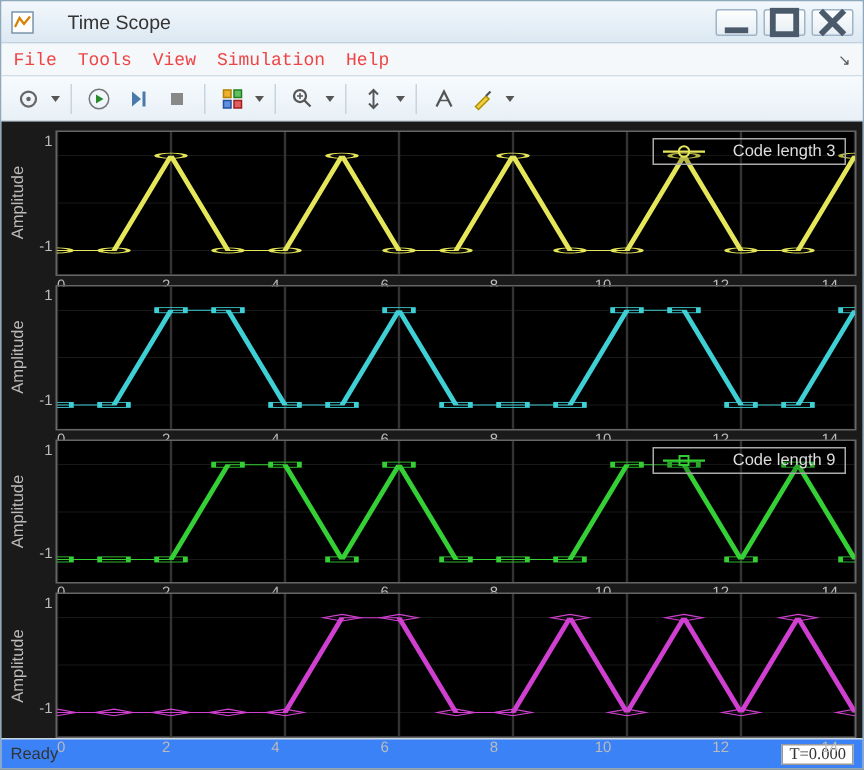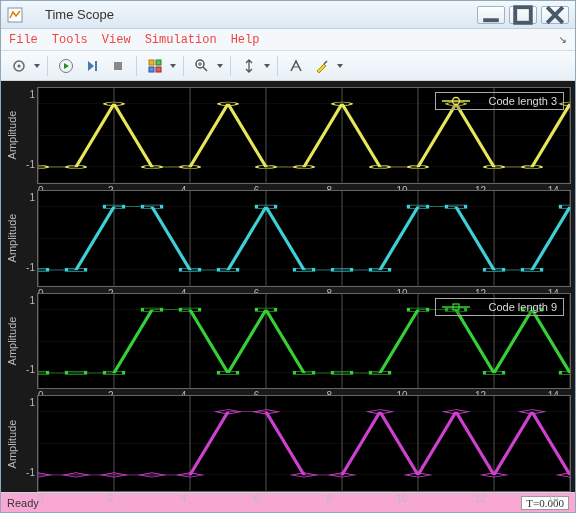--- a/index.html
+++ b/index.html
@@ -26,21 +26,21 @@
   .ylabel { width: 14px; display:flex; align-items:center; justify-content:center; }
   .ylabel span { transform: rotate(-90deg); white-space: nowrap; color: #bbb; font-size: 11px; }
   .yticks { width: 18px; display:flex; flex-direction:column; justify-content:space-between; align-items:flex-end; color:#bbb; font-size:10px; padding: 2px 2px 14px 0; }
   .axes { flex:1; position:relative; border: 1px solid #666; }
   .xticks { position:absolute; left:0; right:0; bottom:-14px; height:12px; display:flex; justify-content:space-between; color:#bbb; font-size:10px; padding: 0 0 0 0; }
   .xticks span { transform: translateX(-50%); }
   .xticks span:first-child { transform: translateX(0); }
   .xticks span:last-child { transform: translateX(-100%); }
   .legend { position:absolute; top:4px; right:6px; border:1px solid #aaa; padding: 2px 6px; color:#ddd; font-size:11px; display:flex; align-items:center; gap:19px; background: rgba(0,0,0,0.2); }
   .legend-line { width:28px; height:12px; display:flex; align-items:center; justify-content:center; position:relative; }
-  .statusbar { height: 20px; background: #f9a8d4; border-top: 1px solid #cad6e0; display:flex; align-items:center; padding: 0 6px; font-size: 11px; color:#333; }
+  .statusbar { height: 20px; background: #3b82f6; border-top: 1px solid #cad6e0; display:flex; align-items:center; padding: 0 6px; font-size: 11px; color:#333; }
   .statusbar .spacer { flex:1; }
   .tbox { border:1px solid #999; padding: 0 4px; background:#fff;font-family:Liberation Serif, serif; }
   svg.plotsvg { position:absolute; inset:0; width:100%; height:100%; }
 </style>
 </head>
 <body>
 
 <div class="window">
 
   <div class="titlebar">

